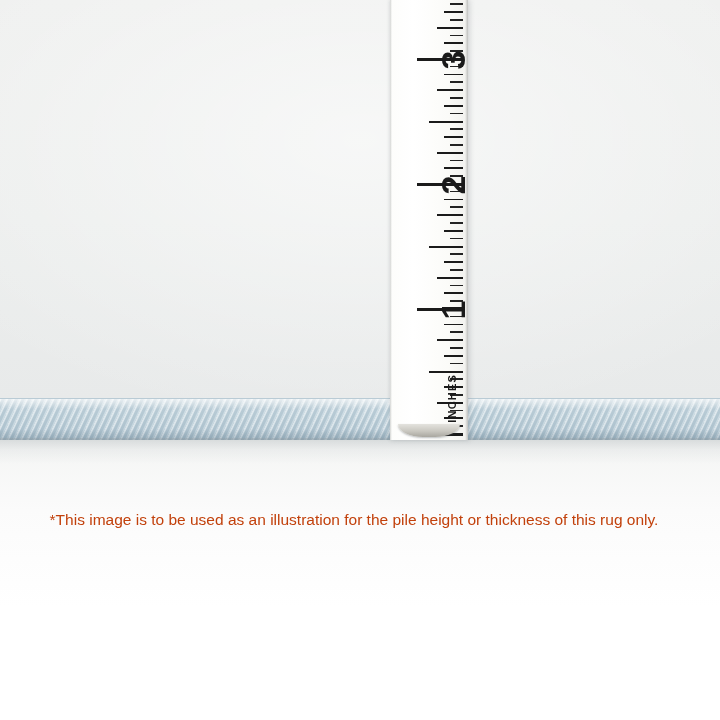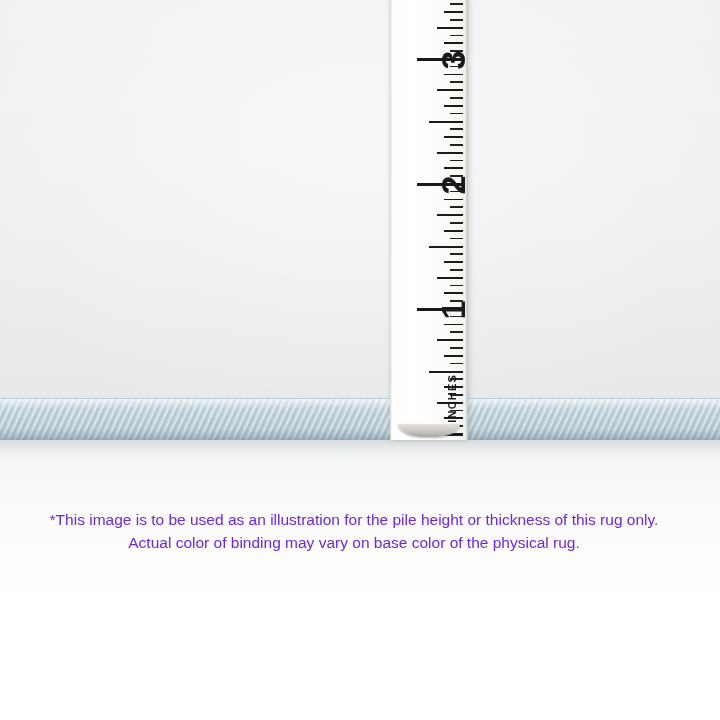--- a/index.html
+++ b/index.html
@@ -160,21 +160,21 @@
     box-shadow: 0 1px 2px rgba(70,75,80,0.35);
   }
 
   
   .caption {
     position: absolute;
     left: 0;
     top: 508px;
     width: 708px;
     text-align: center;
-    color: #6d28d9;
+    color: #c2410c;
     font-family: "Liberation Sans", sans-serif;
     font-size: 15.5px;
     line-height: 23px;
   }
   .caption-line { display: block; }
 </style>
 </head>
 <body>
 
 <div id="scene">
@@ -253,16 +253,15 @@
       <div class="tick t16" style="top: 3.3125px;"></div>
       <div class="ruler-num" style="top: 281px;">1</div>
       <div class="ruler-num" style="top: 156px;">2</div>
       <div class="ruler-num" style="top: 31px;">3</div>
       <div class="ruler-inches" style="top: 368px;">INCHES</div>
     </div>
   <div class="ruler-tip"></div>
 
   <div class="caption">
     <span class="caption-line">*This image is to be used as an illustration for the pile height or thickness of this rug only.</span>
-    <span class="caption-line">Actual color of binding may vary on base color of the physical rug.</span>
   </div>
 
 </div>
 
 </body></html>

